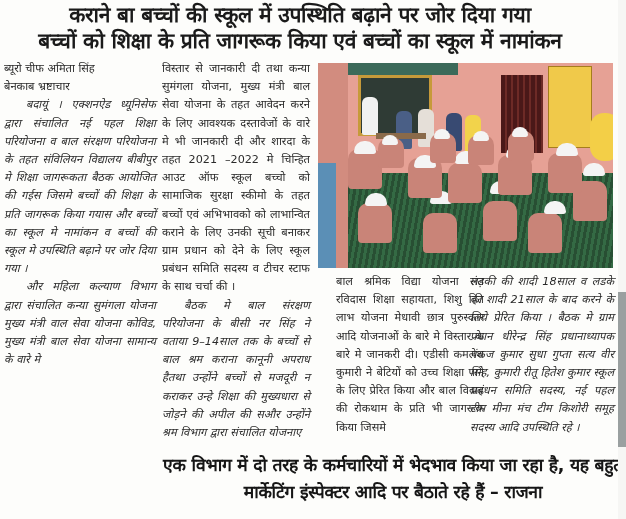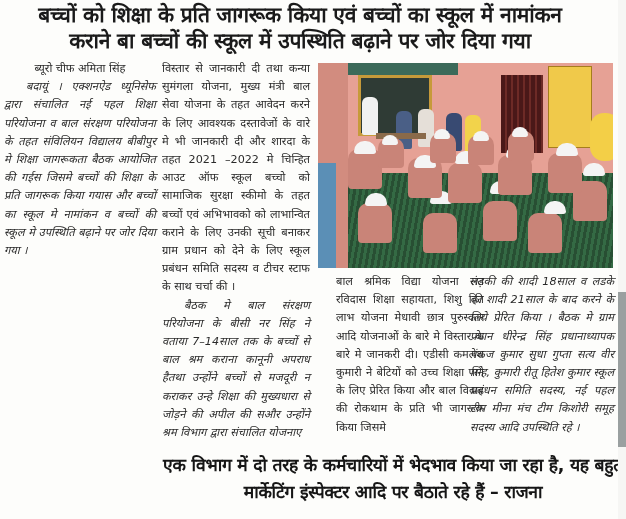--- a/index.html
+++ b/index.html
@@ -13,21 +13,21 @@
     text-align:center; font-weight:bold; color:#1a1a1a;
     font-size:21px; line-height:26px; letter-spacing:-0.3px;
     font-family:"DejaVu Sans", sans-serif;
   }
   .col {
     position:absolute; font-size:11.2px; line-height:18.2px; color:#2a2a2a;
     text-align:justify; font-family:"DejaVu Sans", sans-serif;
   }
   .col p { margin:0; }
   .col .indent { text-indent:22px;font-style:italic; }
-  .col .center { text-align:center; }
+  .col .center { text-align:left; }
   #col1 { left:4px; top:60px; width:152px; }
   #col2 { left:162px; top:60px; width:148px; }
   #col3 { left:336px; top:273px; width:148px; }
   #col4 { left:470px; top:273px; width:144px;font-style:italic; }
 
   .photo {
     position:absolute; left:318px; top:63px; width:295px; height:205px;
     overflow:hidden; background:#e6a195;
   }
   .photo .wall-left { position:absolute; left:0; top:0; width:30px; height:205px; background:#d28c7f; }
@@ -50,32 +50,34 @@
     font-size:17.5px; line-height:27px; letter-spacing:-0.3px;
     font-family:"DejaVu Sans", sans-serif;
   }
   .right-strip { position:absolute; left:618px; top:0; width:8px; height:519px; background:#f6f6f4; }
   .right-strip .gray { position:absolute; left:0; top:292px; width:8px; height:155px; background:#9aa0a0; }
 </style>
 </head>
 <body>
 
 <div class="headline">
+  <div>कराने बा बच्चों की स्कूल में उपस्थिति बढ़ाने पर जोर दिया गया</div>
   <div>बच्चों को शिक्षा के प्रति जागरूक किया एवं बच्चों का स्कूल में नामांकन</div>
-  <div>कराने बा बच्चों की स्कूल में उपस्थिति बढ़ाने पर जोर दिया गया</div>
 </div>
 
 <div class="col" id="col1">
   <p class="center">ब्यूरो चीफ अमिता सिंह</p>
+  <p class="center">बेनकाब भ्रष्टाचार</p>
   <p class="indent">बदायूं । एक्शनऐड ध्यूनिसेफ द्वारा संचालित नई पहल शिक्षा परियोजना व बाल संरक्षण परियोजना के तहत संविलियन विद्यालय बीबीपुर मे शिक्षा जागरूकता बैठक आयोजित की गईस जिसमे बच्चों की शिक्षा के प्रति जागरूक किया गयास और बच्चों का स्कूल मे नामांकन व बच्चों की स्कूल मे उपस्थिति बढ़ाने पर जोर दिया गया ।</p>
+  <p class="indent">और महिला कल्याण विभाग द्वारा संचालित कन्या सुमंगला योजना मुख्य मंत्री वाल सेवा योजना कोविड, मुख्य मंत्री बाल सेवा योजना सामान्य के वारे मे</p>
 </div>
 
 <div class="col" id="col2">
   <p>विस्तार से जानकारी दी तथा कन्या सुमंगला योजना, मुख्य मंत्री बाल सेवा योजना के तहत आवेदन करने के लिए आवश्यक दस्तावेजों के वारे मे भी जानकारी दी और शारदा के तहत 2021 –2022 मे चिन्हित आउट ऑफ स्कूल बच्चो को सामाजिक सुरक्षा स्कीमो के तहत बच्चों एवं अभिभावको को लाभान्वित कराने के लिए उनकी सूची बनाकर ग्राम प्रधान को देने के लिए स्कूल प्रबंधन समिति सदस्य व टीचर स्टाफ के साथ चर्चा की ।</p>
-  <p class="indent">बैठक मे बाल संरक्षण परियोजना के बीसी नर सिंह ने वताया 7–14साल तक के बच्चों से बाल श्रम कराना कानूनी अपराध हैतथा उन्होंने बच्चों से मजदूरी न कराकर उन्हे शिक्षा की मुख्यधारा से जोड़ने की अपील की सऔर उन्होंने श्रम विभाग द्वारा संचालित योजनाए</p>
+  <p class="indent">बैठक मे बाल संरक्षण परियोजना के बीसी नर सिंह ने वताया 9–14साल तक के बच्चों से बाल श्रम कराना कानूनी अपराध हैतथा उन्होंने बच्चों से मजदूरी न कराकर उन्हे शिक्षा की मुख्यधारा से जोड़ने की अपील की सऔर उन्होंने श्रम विभाग द्वारा संचालित योजनाए</p>
 </div>
 
 <div class="photo">
   <div class="floor"></div>
   <div class="wall-left"></div>
   <div class="blue-post"></div>
   <div class="topband"></div>
   <div class="board"></div>
   <div class="door"></div>
   <div class="poster1"></div>

